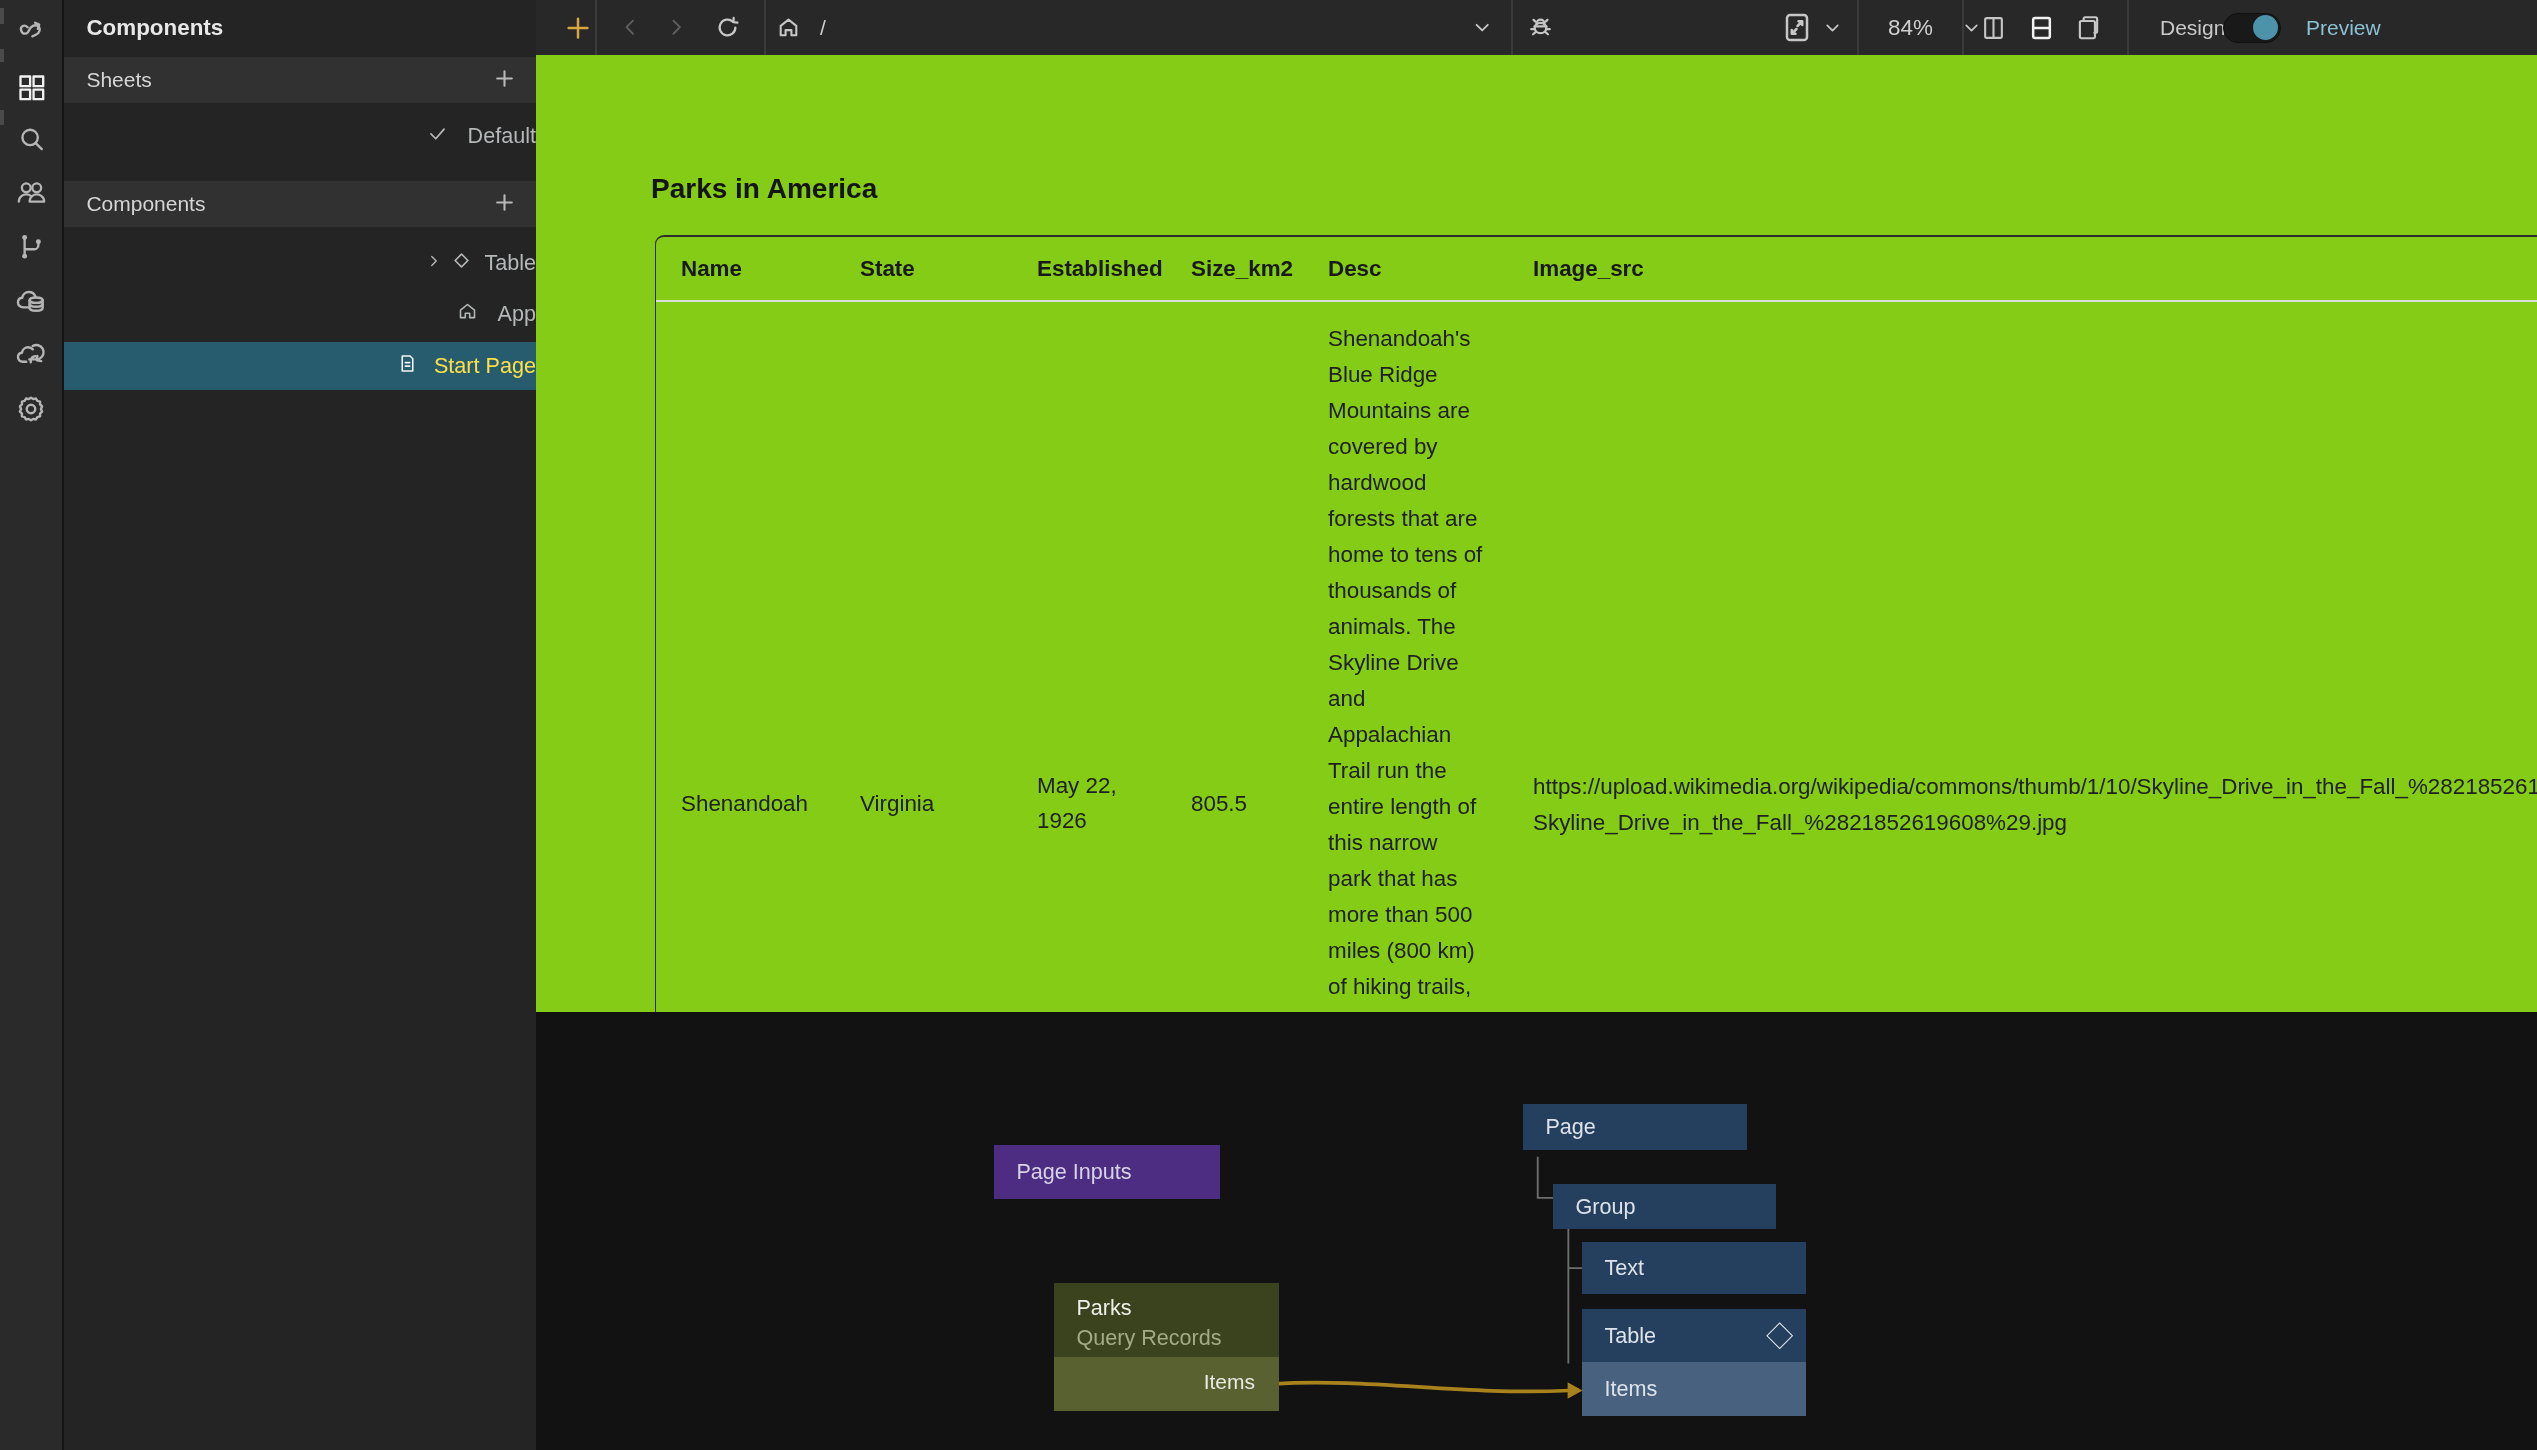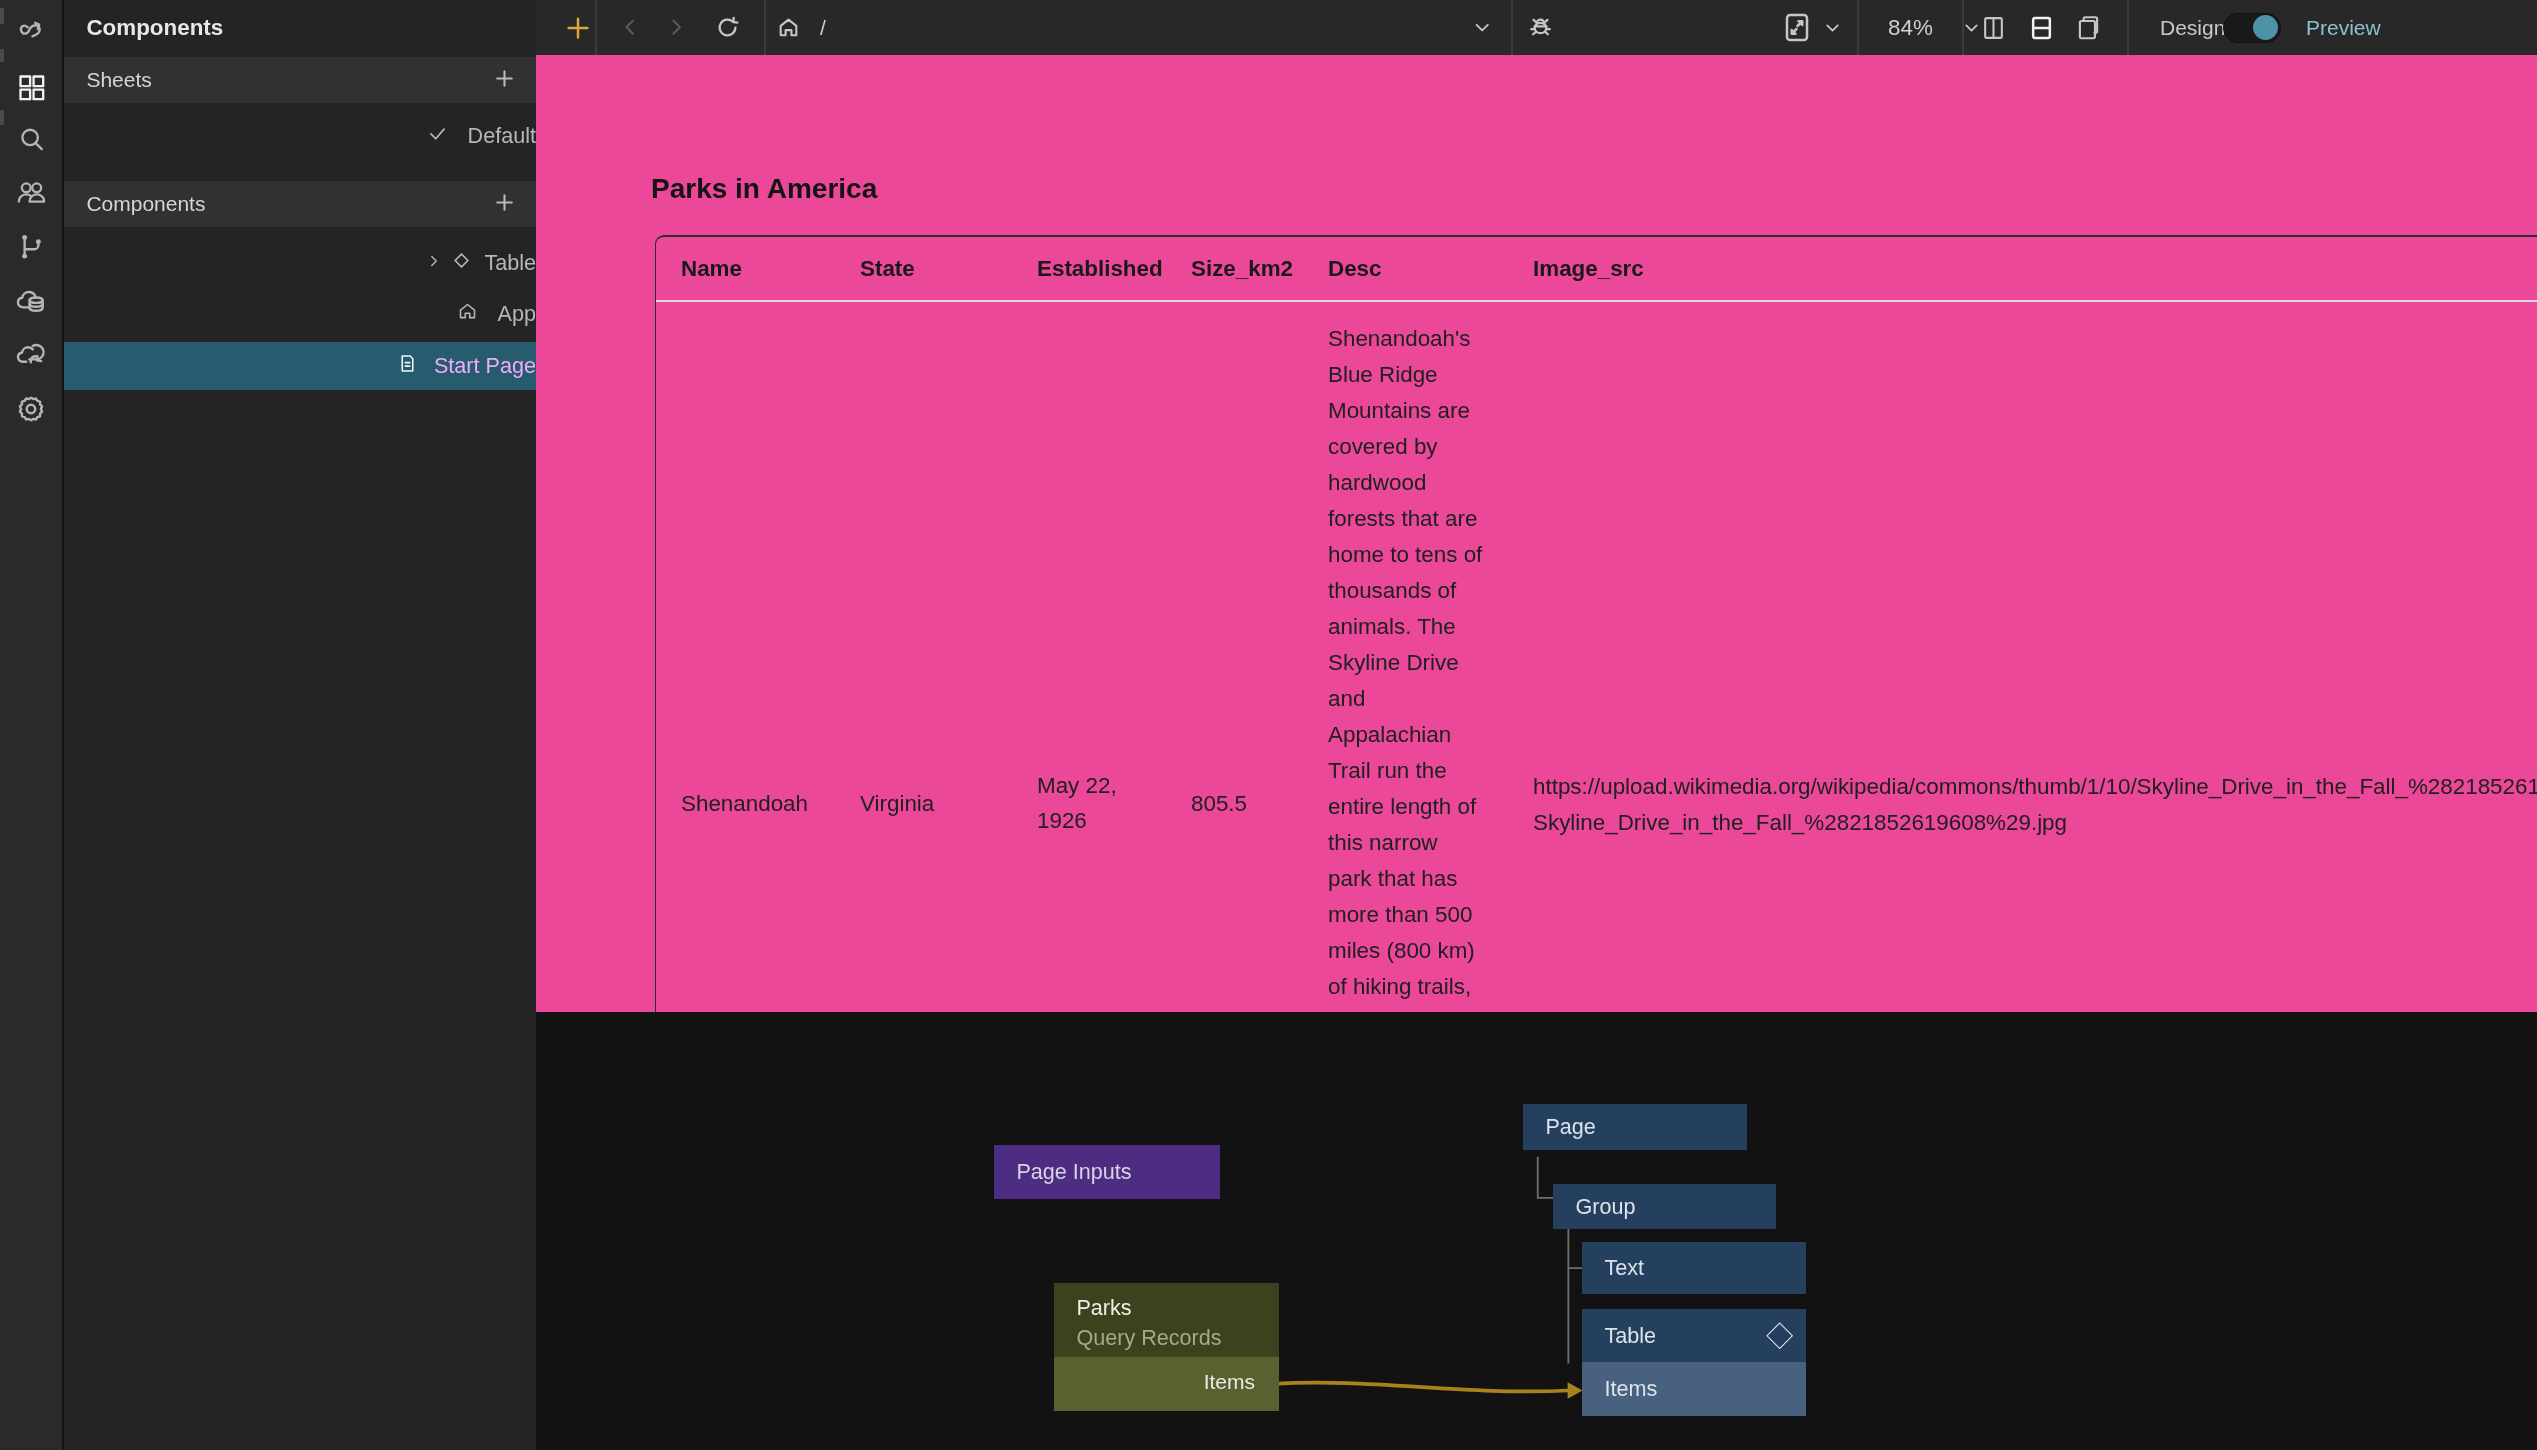--- a/index.html
+++ b/index.html
@@ -19,38 +19,38 @@
   
   #sidebar { left:64px; top:0; width:472px; height:1451px; background:#242424; z-index:4; }
   .sb-title { left:22.4px; top:0; height:55px; display:flex; align-items:center;
               font-size:22.4px; font-weight:bold; color:#e8e8e8; }
   .sb-section { left:0; width:472px; height:46px; background:#313131; display:flex;
                 align-items:center; justify-content:space-between; padding:0 19.4px 0 22.4px; }
   .sb-section .lab { font-size:21px; color:#d6d6d6; }
   .sb-plus svg { stroke:#b9b9b9; stroke-width:2; fill:none; stroke-linecap:round; }
   .sb-row { left:0; width:472px; height:48px; display:flex; align-items:center; color:#b5b8b9;
             font-size:21.6px; cursor:pointer;justify-content:flex-end; }
-  .sb-row.selected { background:#265c6e; color:#f0abfc; }
+  .sb-row.selected { background:#265c6e; color:#fde047; }
   .sb-ic svg { stroke:#b5b8b9; fill:none; stroke-width:1.8; stroke-linecap:round; stroke-linejoin:round; }
   .sb-row.selected .sb-ic svg { stroke:#f4f6f6; }
 
   
   #toolbar { left:536px; top:0; width:2002px; height:55px; background:#282828; z-index:3; }
   .tb-sep { top:0; width:1.5px; height:55px; background:#3a3a3a; }
   .tb-ic { top:0; height:55px; display:flex; align-items:center; justify-content:center; cursor:pointer; }
   .tb-ic svg { stroke:#c6c6c6; fill:none; stroke-width:2; stroke-linecap:round; stroke-linejoin:round; }
   .tb-ic.disabled svg { stroke:#5f5f5f; }
   .tb-text { top:0; height:55px; display:flex; align-items:center; color:#cfcfcf; font-size:21px; }
   #toggle { top:12.7px; width:58px; height:30px; border-radius:15px; background:#191919;
             border:0.7px solid #101010; cursor:pointer; }
   #toggle .knob { position:absolute; right:2.2px; top:1.5px; width:25px; height:25px;
                   border-radius:50%; background:#4c93aa; }
 
   
-  #canvas { left:536px; top:55px; width:2002px; height:957px; background:#ec4899; overflow:hidden; }
+  #canvas { left:536px; top:55px; width:2002px; height:957px; background:#84cc16; overflow:hidden; }
   #canvas-title { left:115px; top:118px; font-size:28px; font-weight:bold; color:#141414; }
   #table-frame { left:119px; top:180px; width:1883px; height:777px;
                  border-top:2.2px solid #2e2e2e; border-left:1.5px solid #2e2e2e;
                  border-radius:9px 0 0 0; }
   .th { top:19.4px; font-size:22.4px; font-weight:600; color:#191919; white-space:nowrap; }
   #head-divider { left:0; top:63px; width:1883px; height:1.5px; background:#dcdcdc; }
   .td { font-size:22.4px; color:#202020; line-height:36px; white-space:nowrap; }
   #cell-desc { left:672px; top:84px; width:158px; white-space:normal; }
 
   

